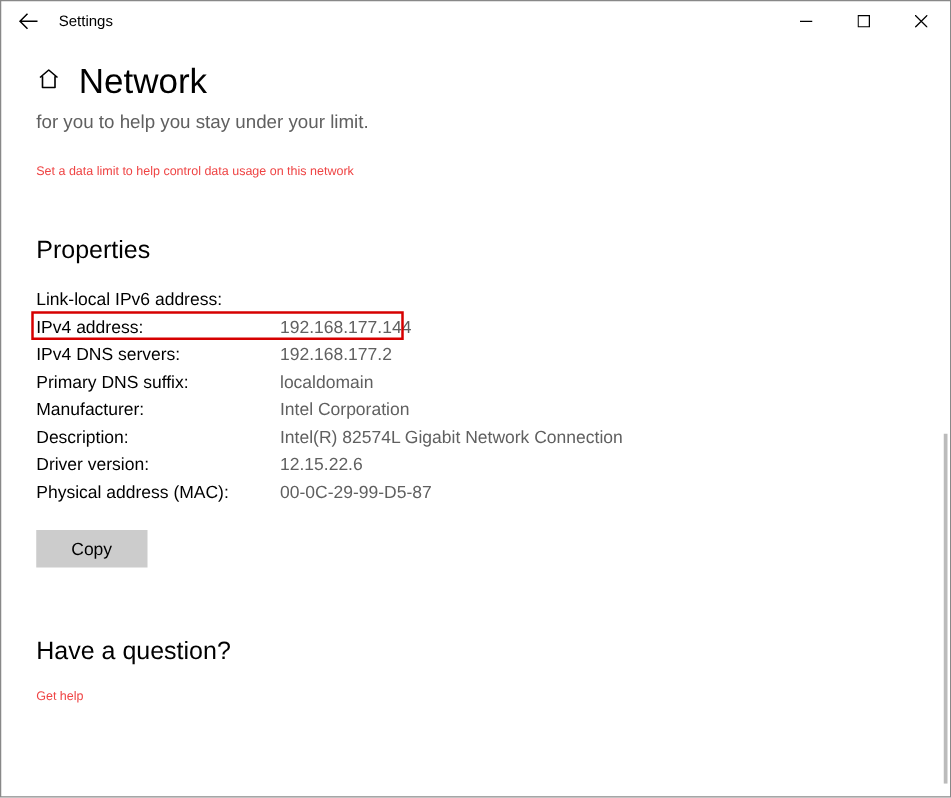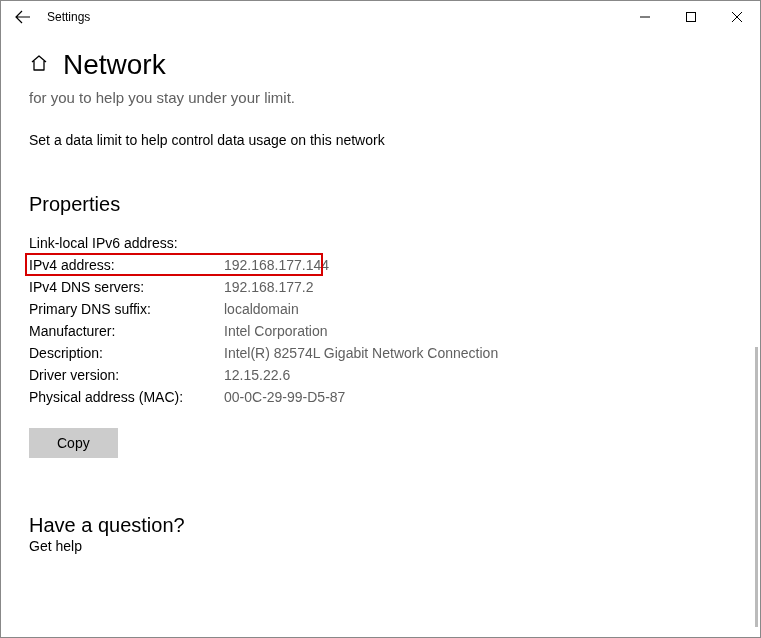--- a/index.html
+++ b/index.html
@@ -65,34 +65,34 @@
       right: 2px; top: 260px;
       width: 3px; height: 280px;
       background: #bbb;
     }
     .truncated {
       color: #606060;
       font-size: 15px;
       margin-top: 2px;
     }
     .link {
-      color: #000000;
-      font-size: 14px;
+      color: #ef4444;
+      font-size: 10px;
       cursor: pointer;
       display: inline-block;
       text-align: center;
     }
     .link.mt { margin-top: 26px; }
     .section-title {
       font-size: 20px;
       font-weight: 500;
       margin-top: 44px;
       margin-bottom: 16px;
     }
-    .section-title.qa { margin-top: 56px; margin-bottom: 0; }
+    .section-title.qa { margin-top: 56px; margin-bottom: 14px; }
     .props {
       font-size: 14px;
     }
     .prow {
       display: flex;
       align-items: flex-start;
       padding: 3px 0;
       position: relative;
     }
     .plabel {

